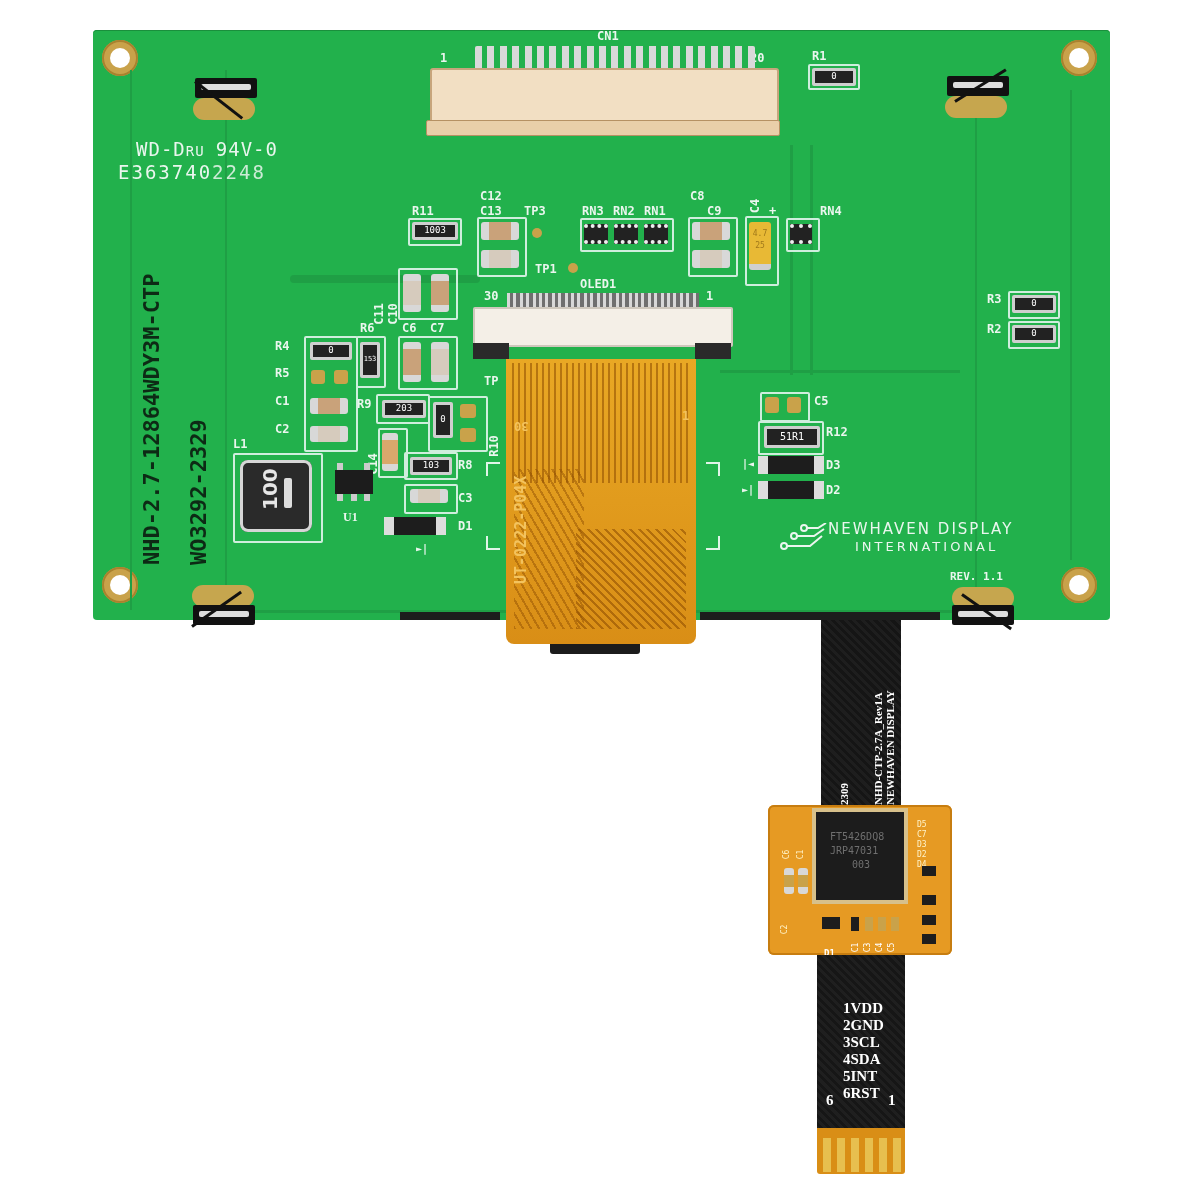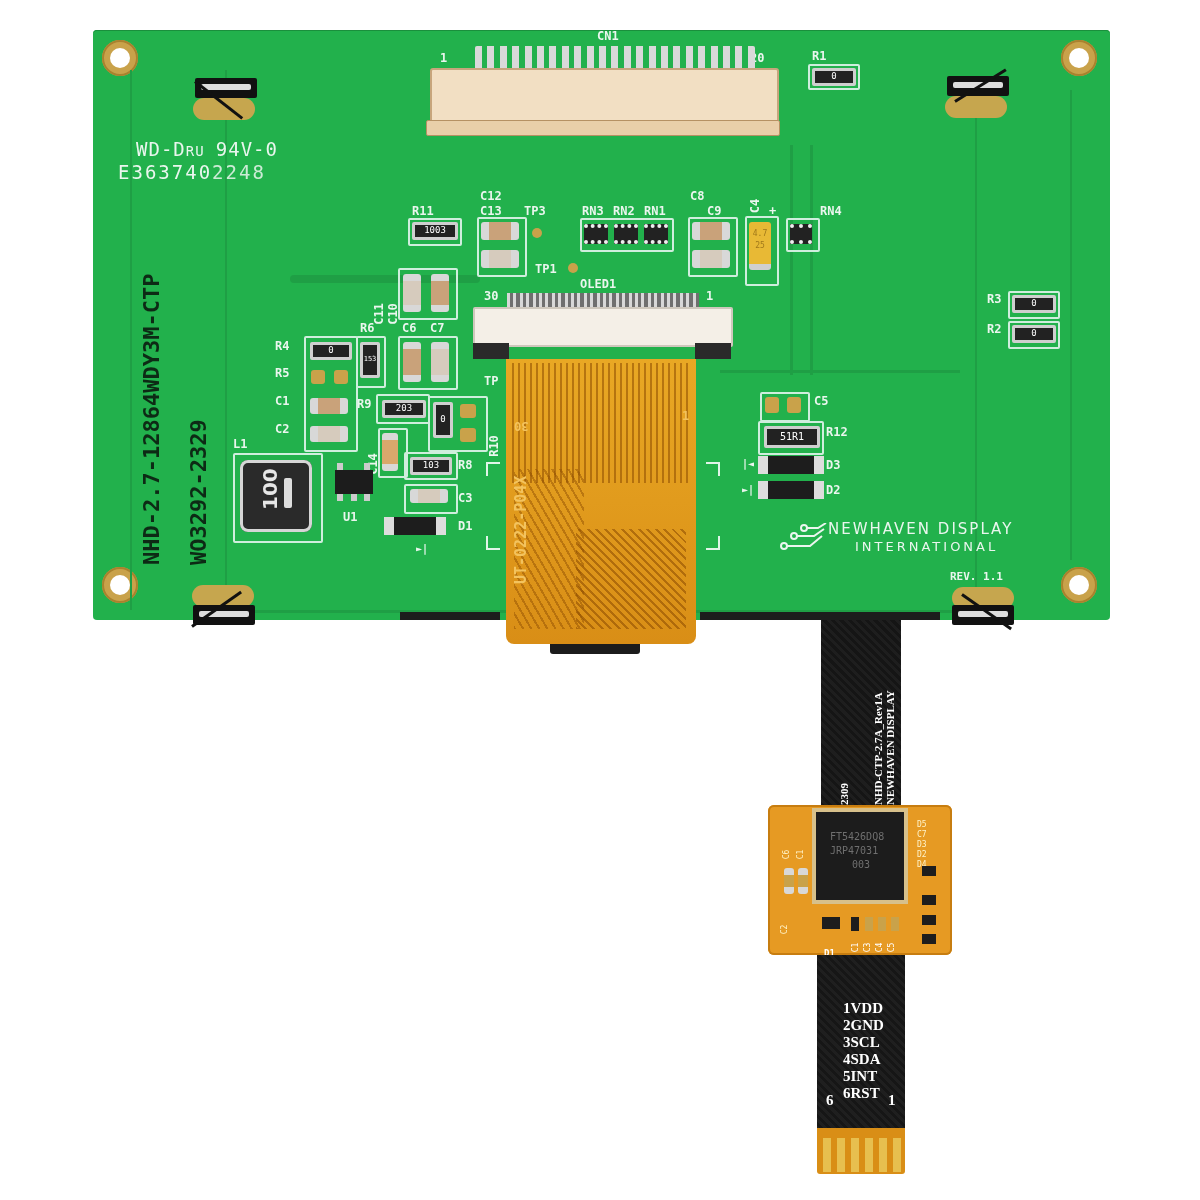--- a/index.html
+++ b/index.html
@@ -206,21 +206,21 @@
   <div class="abs" style="left:18px;top:50px;transform:rotate(-90deg);transform-origin:left top;color:#e6e6e6;font-family:'DejaVu Sans',sans-serif;font-size:20px;font-weight:bold;">100</div>
   <div class="abs" style="left:44px;top:18px;width:8px;height:30px;background:#ddd;border-radius:2px;"></div>
 </div>
 
 <div class="abs" style="left:335px;top:470px;width:38px;height:24px;background:#1c1c1c;"></div>
 <div class="abs" style="left:337px;top:463px;width:6px;height:7px;background:#ccc;"></div>
 <div class="abs" style="left:364px;top:463px;width:6px;height:7px;background:#ccc;"></div>
 <div class="abs" style="left:337px;top:494px;width:6px;height:7px;background:#ccc;"></div>
 <div class="abs" style="left:351px;top:494px;width:6px;height:7px;background:#ccc;"></div>
 <div class="abs" style="left:364px;top:494px;width:6px;height:7px;background:#ccc;"></div>
-<div class="abs silk" style="left:343px;top:511px;">U1</div>
+<div class="abs silk" style="left:343px;top:511px;font-family:Liberation Serif, serif;">U1</div>
 
 <div class="abs silk-box" style="left:760px;top:392px;width:46px;height:26px;"></div>
 <div class="abs pad" style="left:765px;top:397px;width:14px;height:16px;"></div>
 <div class="abs pad" style="left:787px;top:397px;width:14px;height:16px;"></div>
 <div class="abs silk" style="left:814px;top:395px;">C5</div>
 
 <div class="abs silk-box" style="left:758px;top:421px;width:62px;height:30px;"></div>
 <div class="abs res" style="left:764px;top:426px;width:50px;height:16px;">
     <span style="font-size:10px;line-height:16px;">51R1</span>
   </div>

